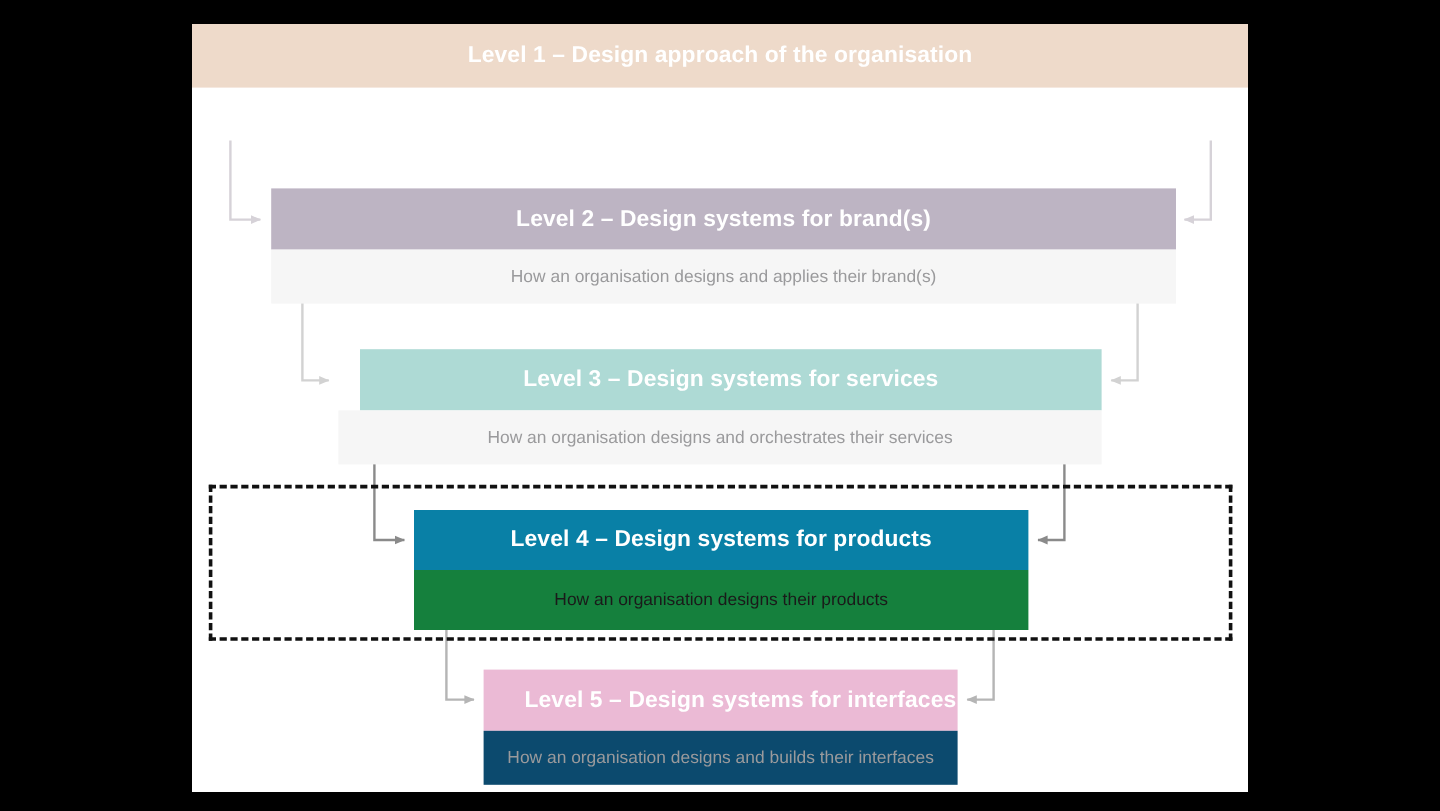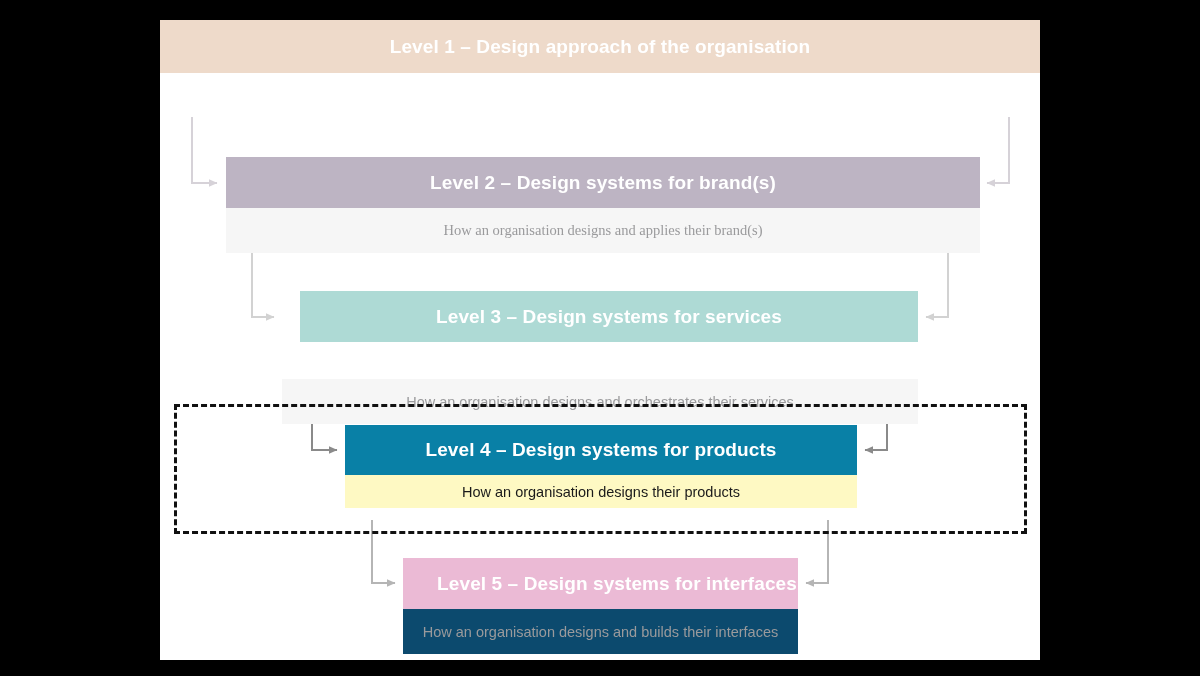--- a/index.html
+++ b/index.html
@@ -65,48 +65,46 @@
   #lvl2 { left: 66px; top: 137px; width: 754px; }
   #lvl2 .level-title {
     height: 51px;
     background: #BDB4C3;
     font-size: 19px;
   }
   #lvl2 .level-desc {
     height: 45px;
     background: #F6F6F6;
     color: #9A9A9C;
-    font-family: Liberation Serif, serif;
   }
 
   
   #lvl3 { left: 122px; top: 271px; width: 636px; }
   #lvl3 .level-title {
     height: 51px;
     background: #AEDAD5;
     font-size: 19px;
     margin-left: 18px;
   }
   #lvl3 .level-desc {
     height: 45px;
     background: #F6F6F6;
     color: #9A9A9C;
-    margin-top: 37px;
   }
 
   
   #lvl4 { left: 185px; top: 405px; width: 512px; }
   #lvl4 .level-title {
     height: 50px;
     background: #0980A6;
     font-size: 19px;
   }
   #lvl4 .level-desc {
-    height: 33px;
-    background: #fef9c3;
+    height: 50px;
+    background: #15803d;
     color: #1A1A1A;
   }
 
   
   #lvl5 { left: 243px; top: 538px; width: 395px; }
   #lvl5 .level-title {
     height: 51px;
     background: #EBBAD5;
     font-size: 19px;
     padding-left: 33px;

